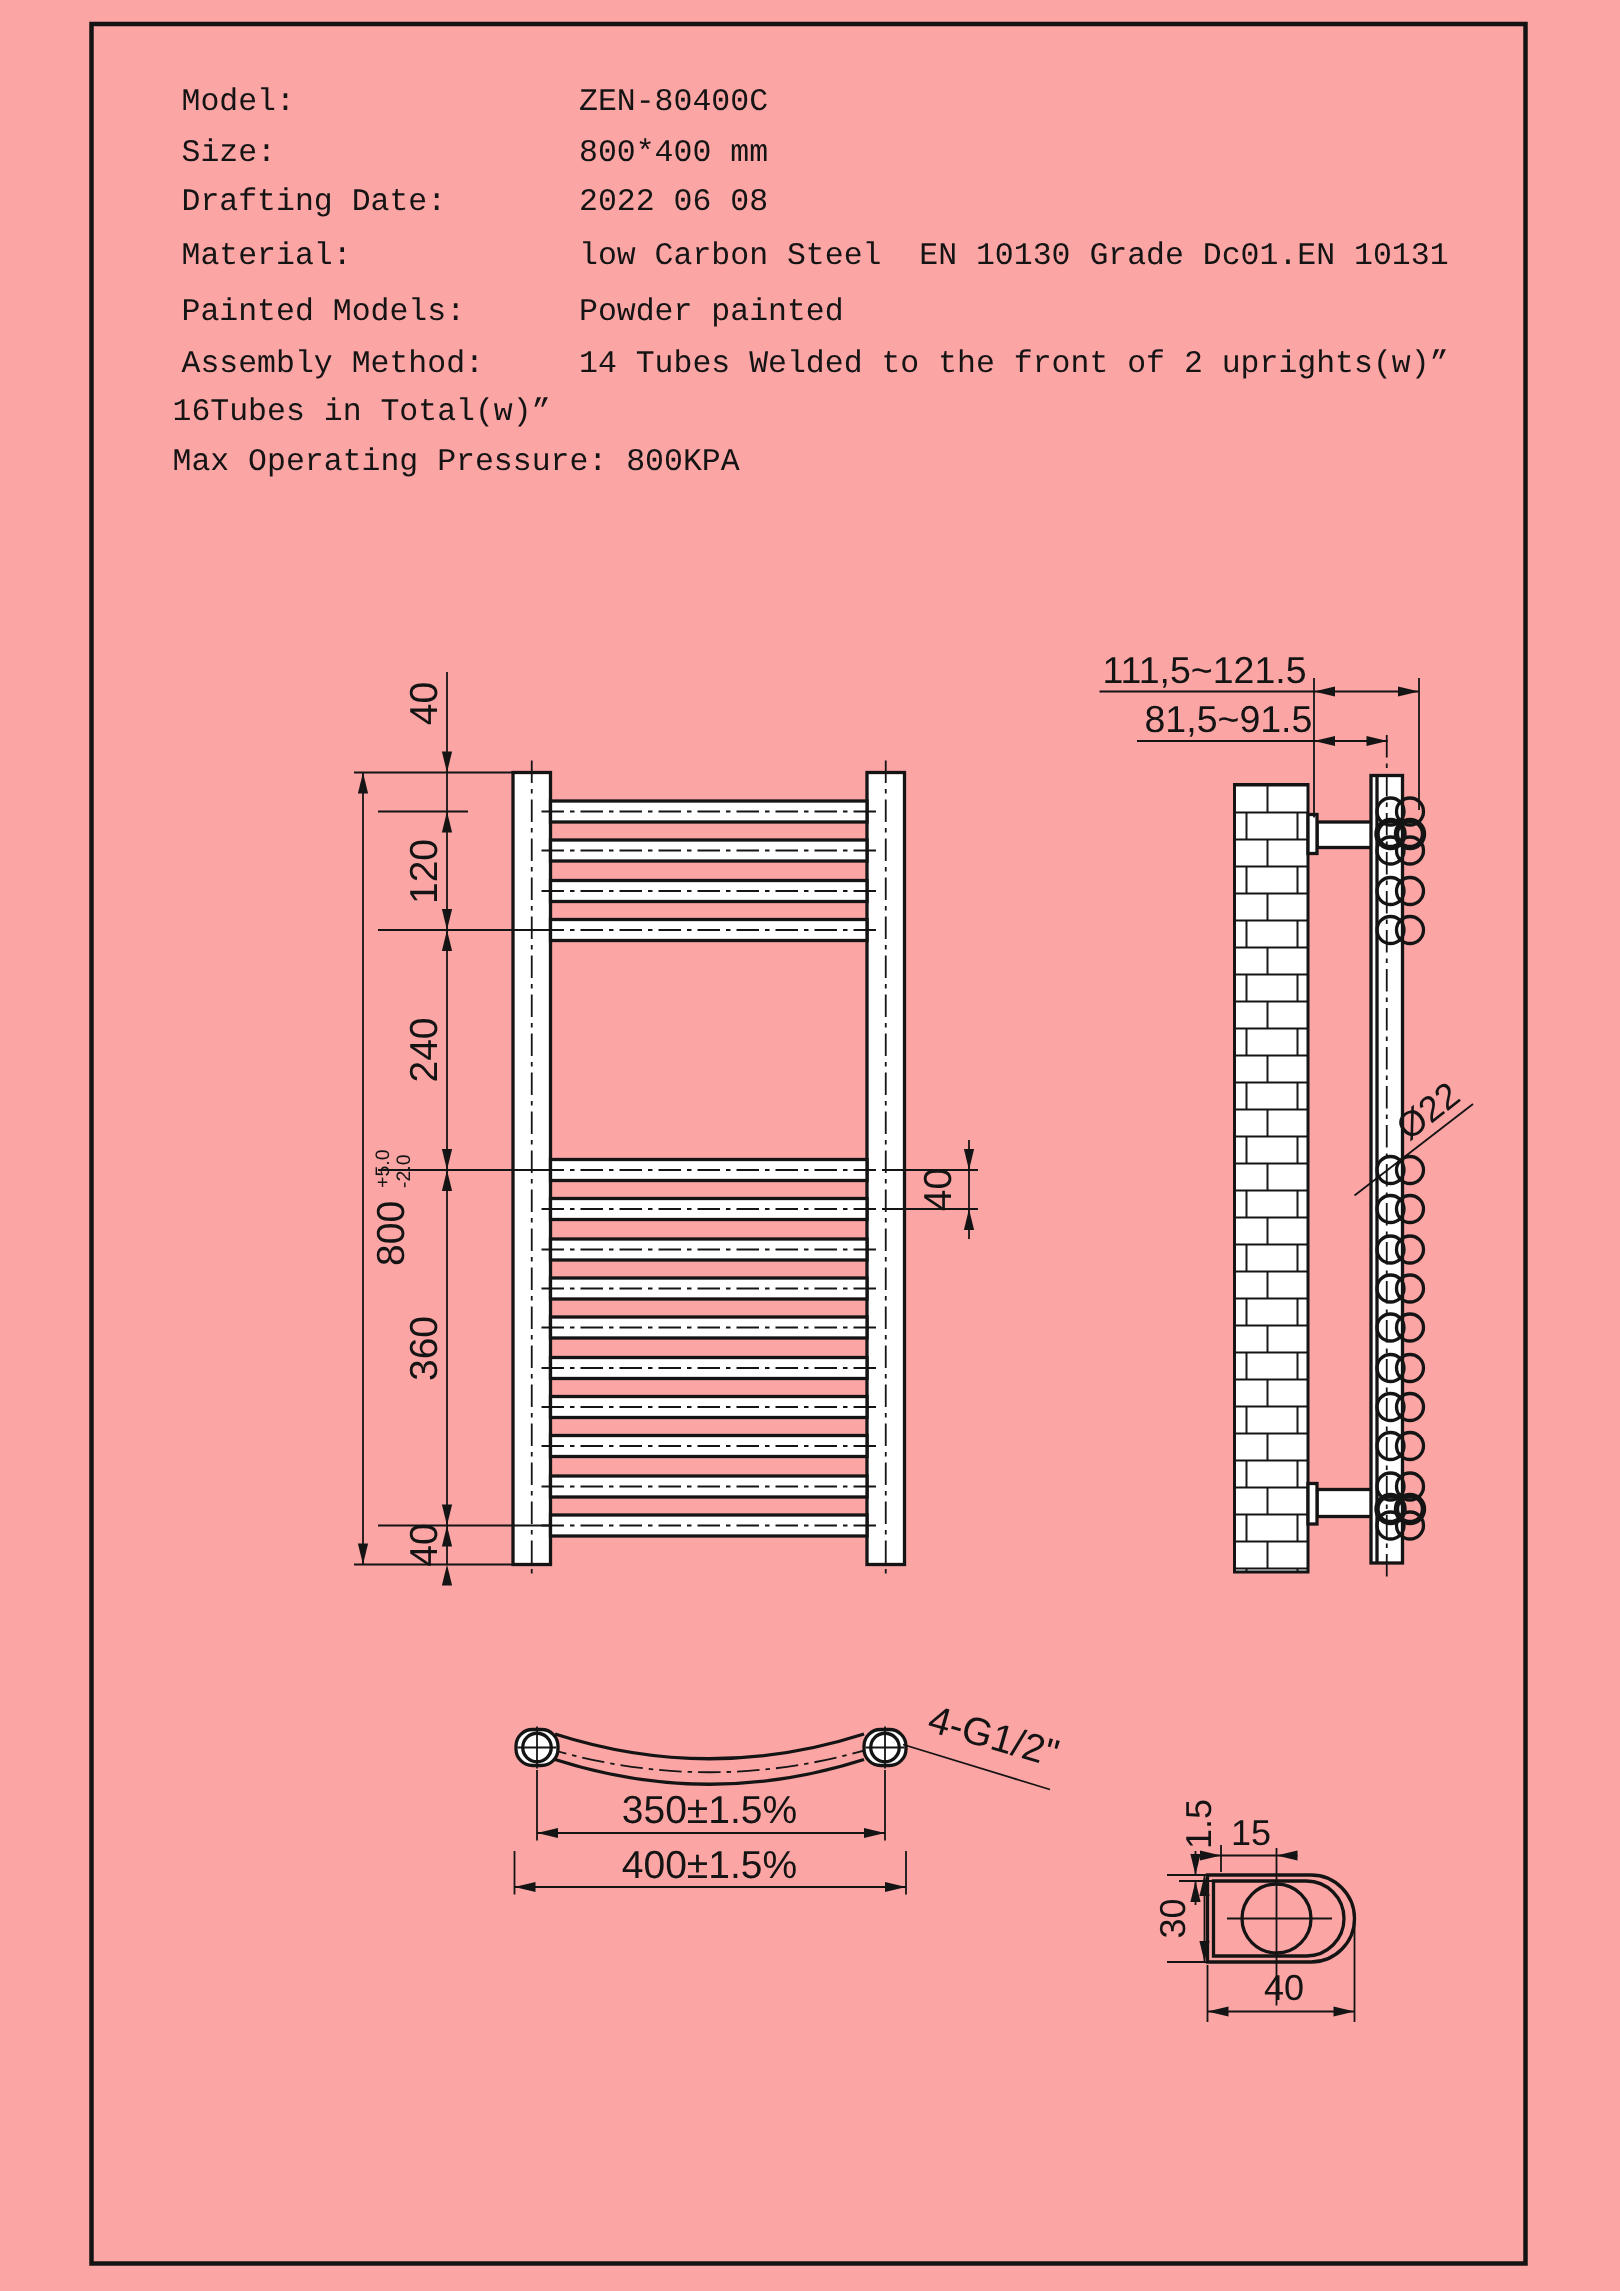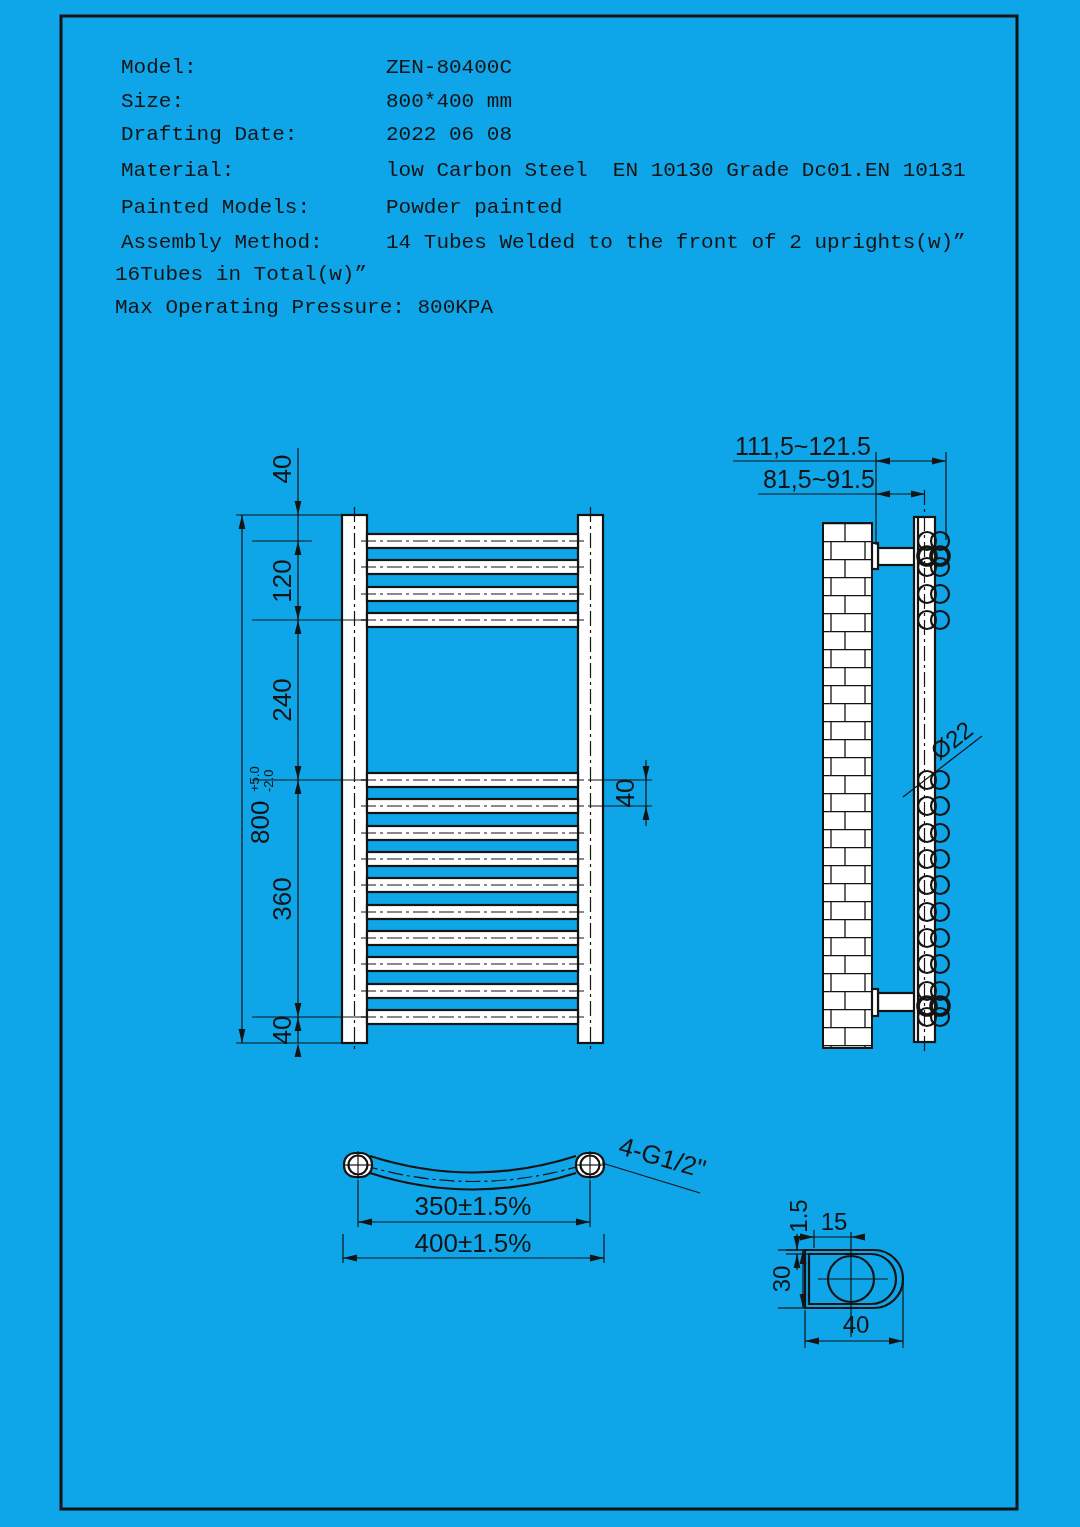--- a/index.html
+++ b/index.html
@@ -1,16 +1,16 @@
 <!DOCTYPE html>
 <html><head>
 <meta charset="utf-8">
 <style>
   html,body{margin:0;padding:0;background:#ffffff;}
-  .page{position:relative;width:1080px;height:1527px;background:#0ea5e9;}
+  .page{position:relative;width:1080px;height:1527px;background:#fca5a5;}
   svg{display:block;width:1080px;height:1527px;}
   svg text{white-space:pre;fill:#141414;font-family:"Liberation Sans",sans-serif;}
   .hdr{font-family:"Liberation Mono","DejaVu Sans Mono",monospace;font-size:21px;}
   .dim{font-size:26px;}
   .dims{font-size:25px;}
   .dimd{font-size:24px;}
   .tol{font-size:13px;}
   .tk{stroke:#141414;stroke-width:2.2;fill:none;}
   .tkf{stroke:#141414;stroke-width:2.2;fill:#ffffff;}
   .xtk{stroke:#141414;stroke-width:3.6;fill:none;}

